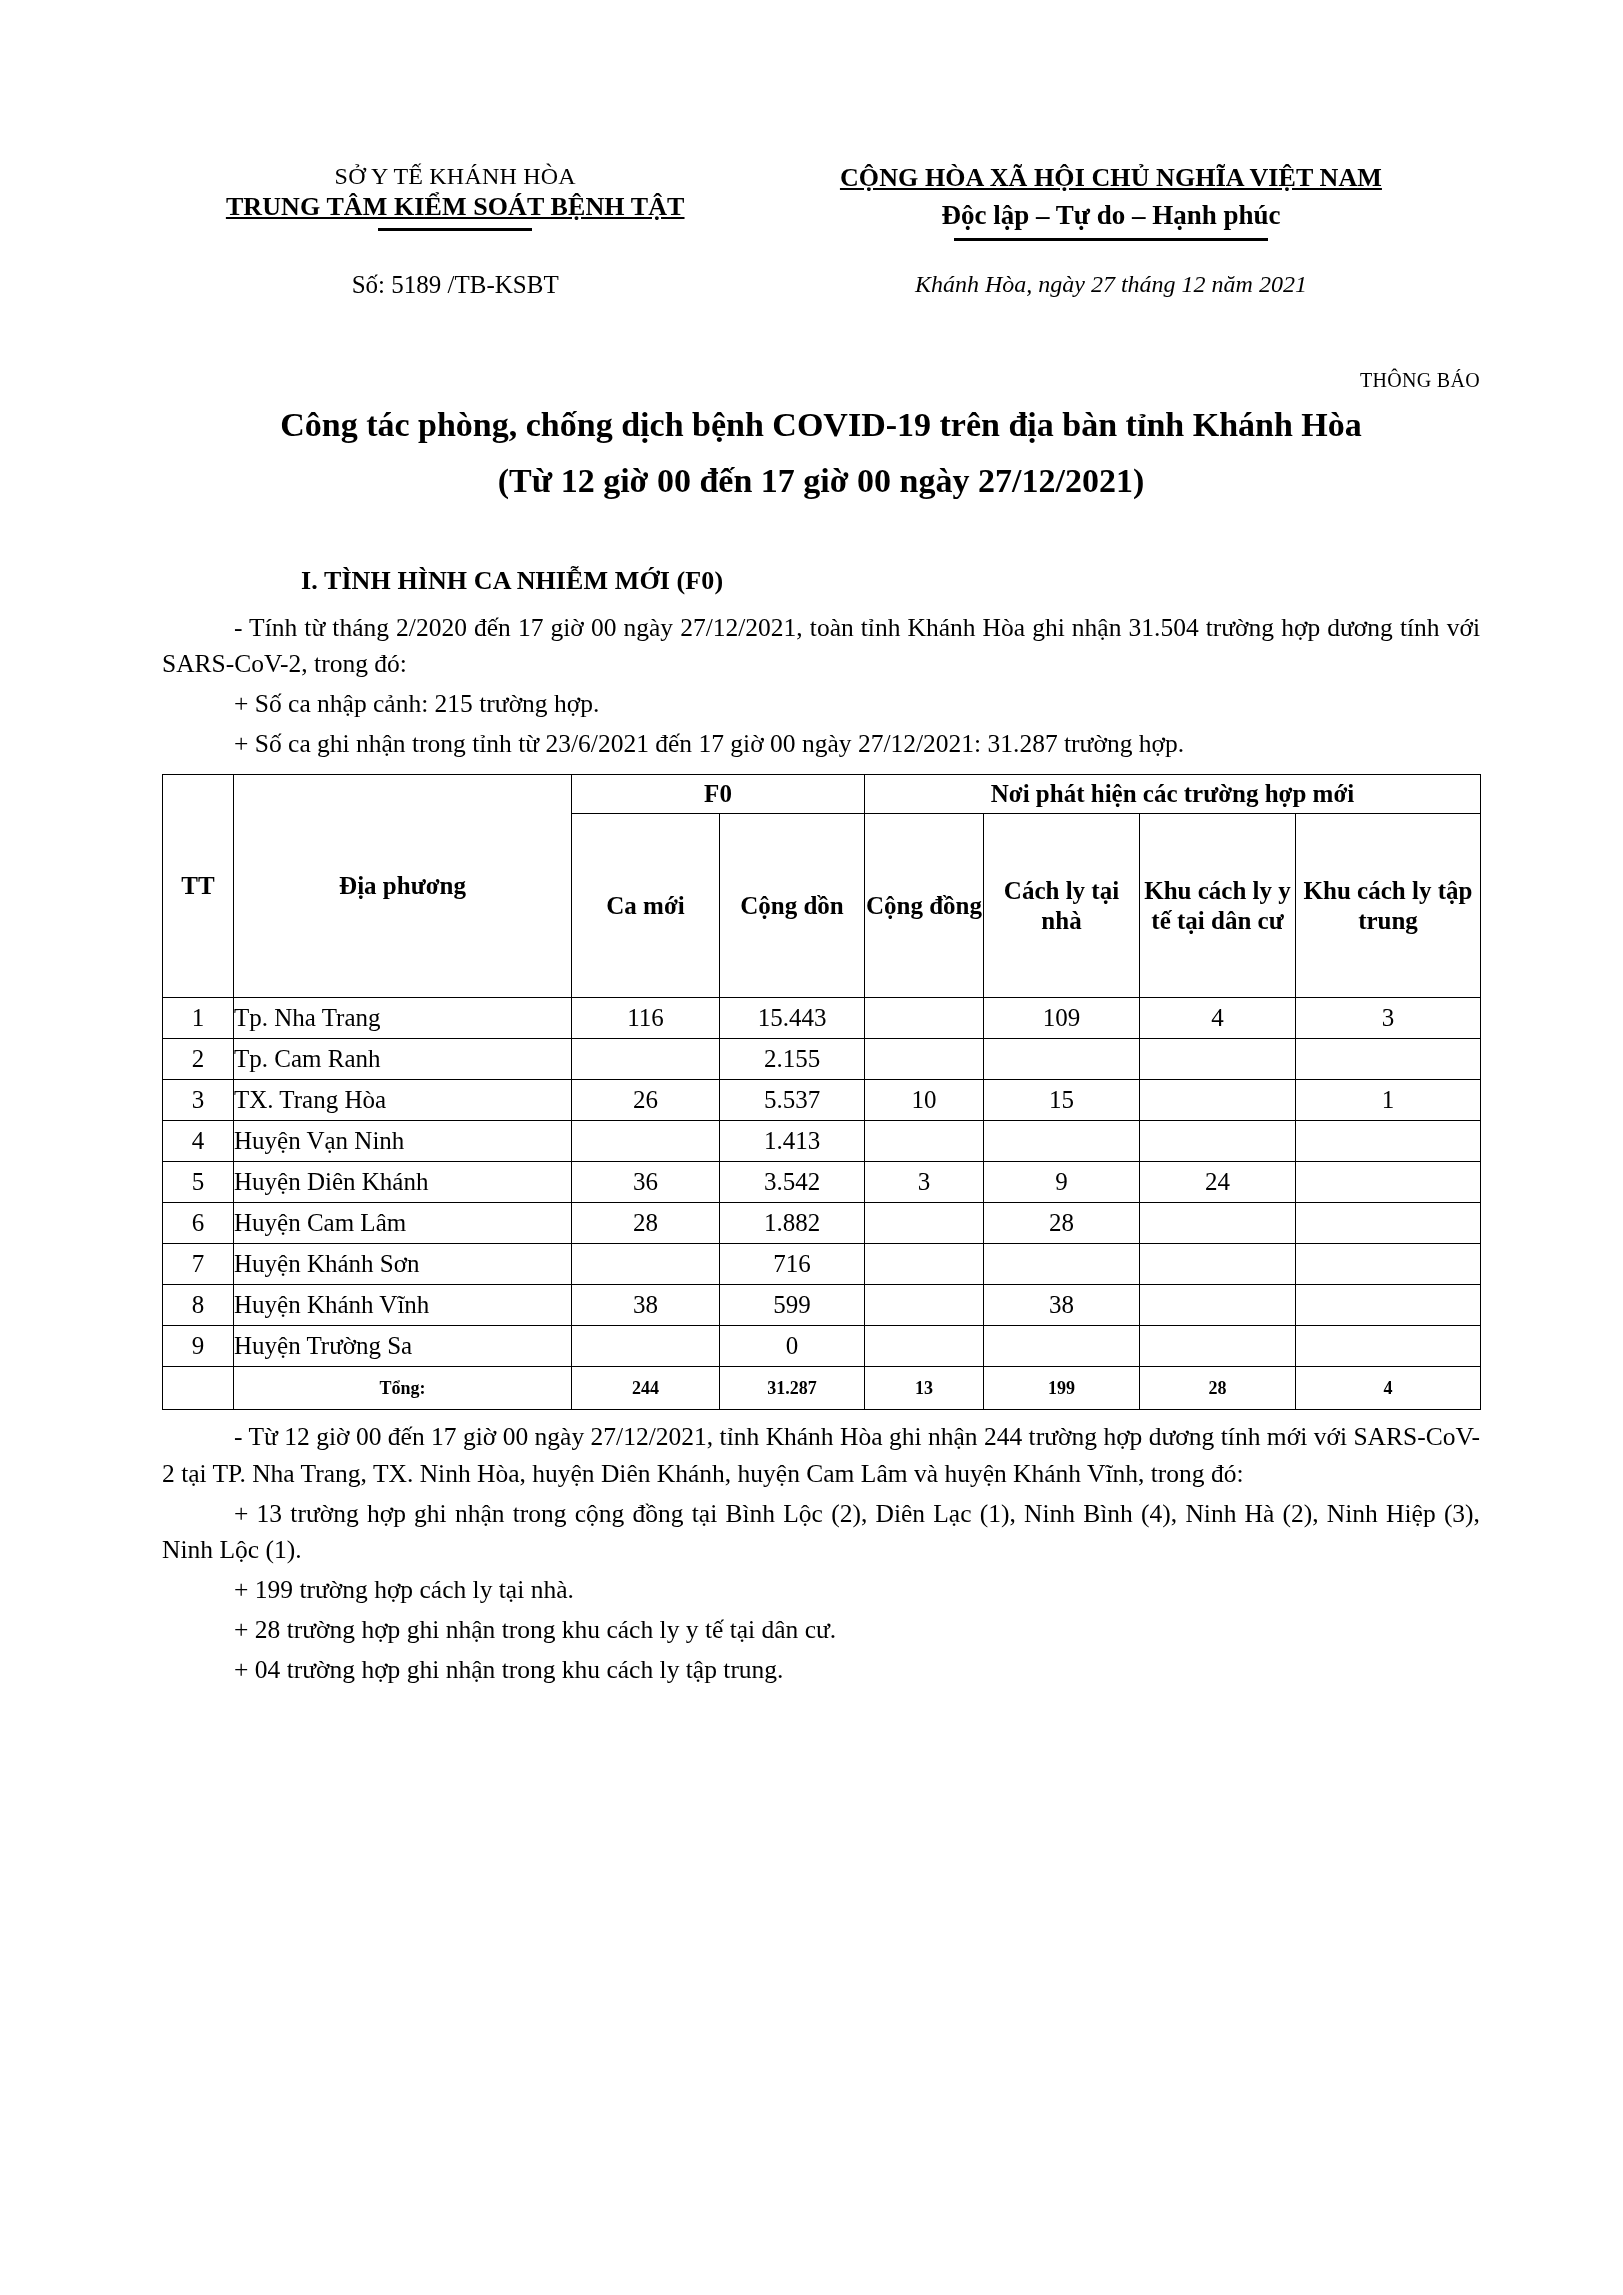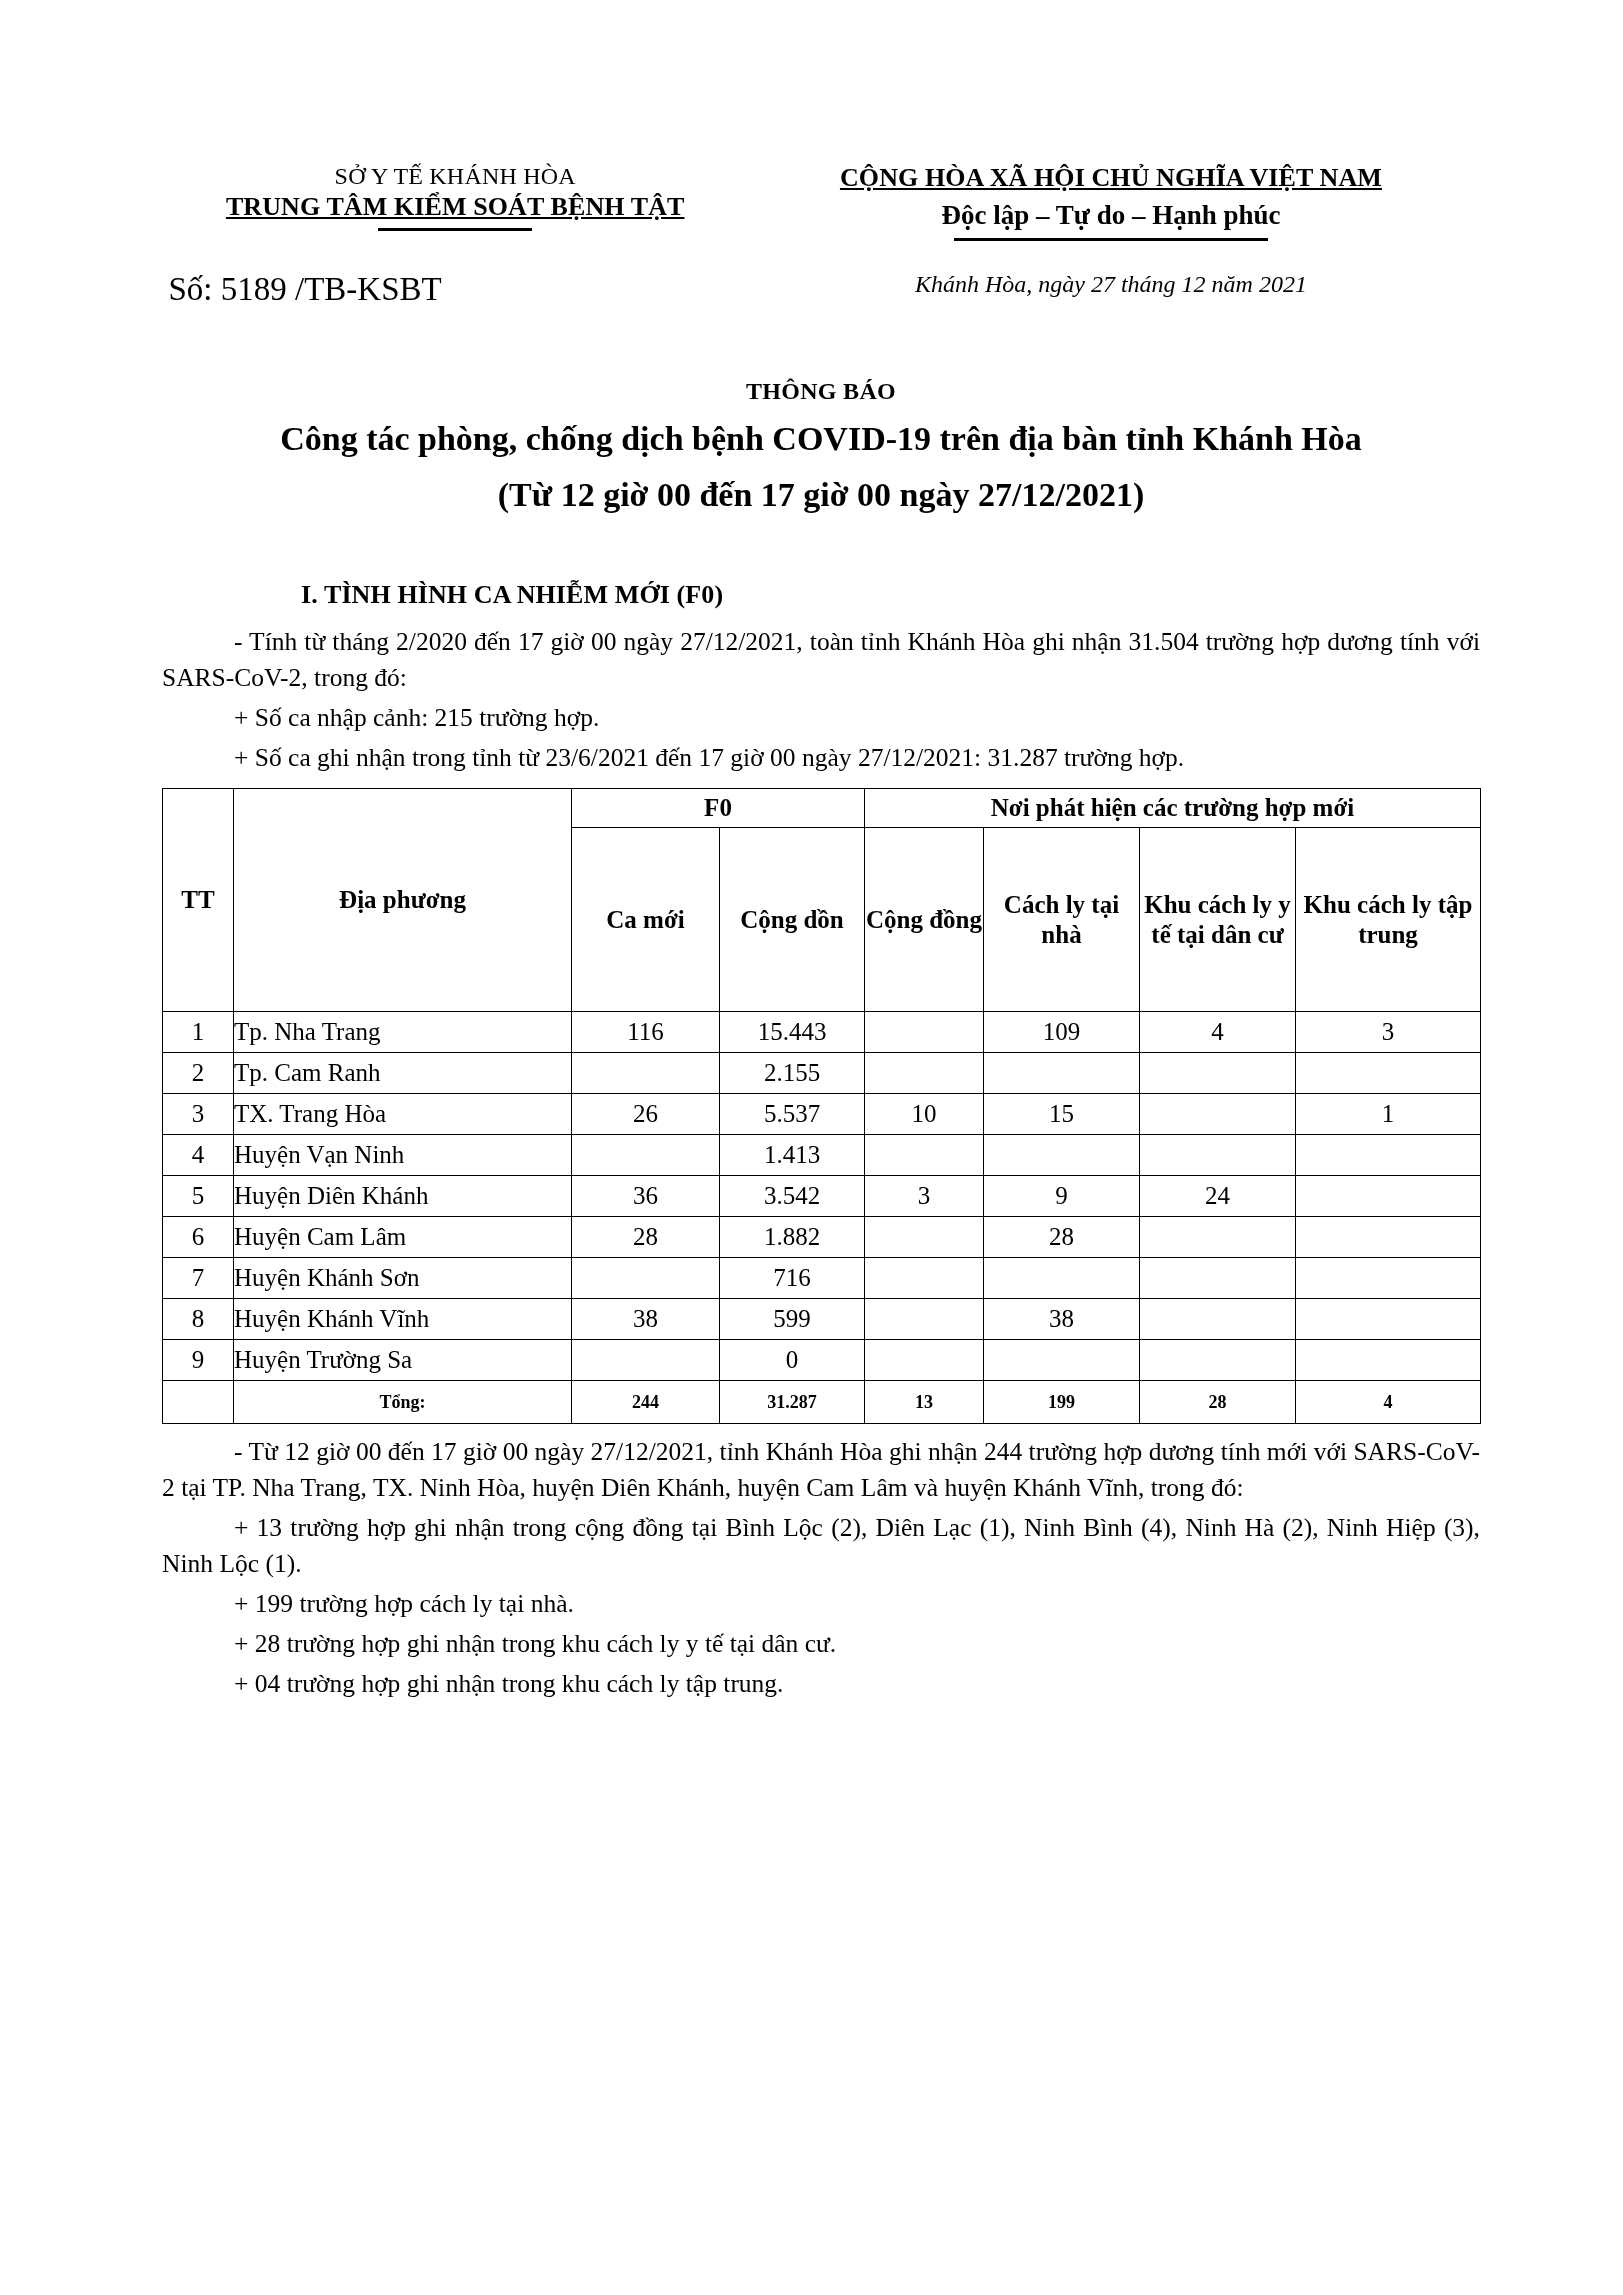--- a/index.html
+++ b/index.html
@@ -74,43 +74,44 @@
   .rule-right { width: 314px; }
 
   .hdr-row2 {
     display: flex;
     flex-direction: row;
     align-items: flex-start;
     margin-top: 30px;
   }
   .sonumber {
     width: 44%;
-    text-align: left;
-    font-size: 33px;
+    text-align: center;
+    font-size: 25px;
     box-sizing: border-box;
     padding-left: 6.5px;
   }
   .placedate {
     width: 56%;
     text-align: center;
     font-size: 24px;
     font-style: italic;
     box-sizing: border-box;
   }
 
   
   .title-block {
     text-align: center;
     margin-top: 68px;
   }
   .title-main {
-    font-size: 24px;
-    font-weight: bold;
+    font-size: 20px;
+    font-weight: normal;
     letter-spacing: 0.3px;
     line-height: 1.3;
+    text-align: right;
   }
   .title-sub {
     font-size: 34px;
     font-weight: bold;
     line-height: 1.42;
     margin-top: 7.9px;
   }
 
   
   .section-heading {

